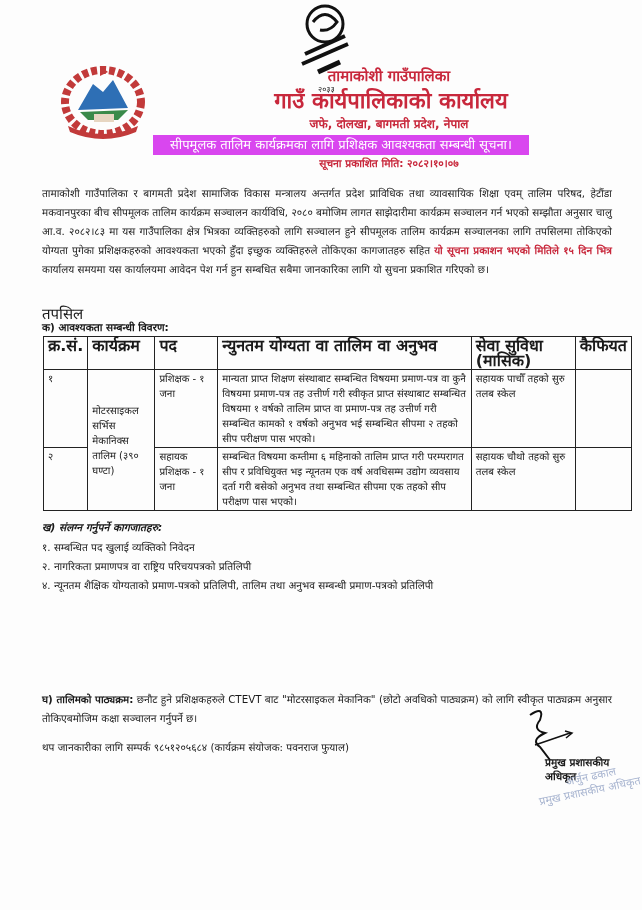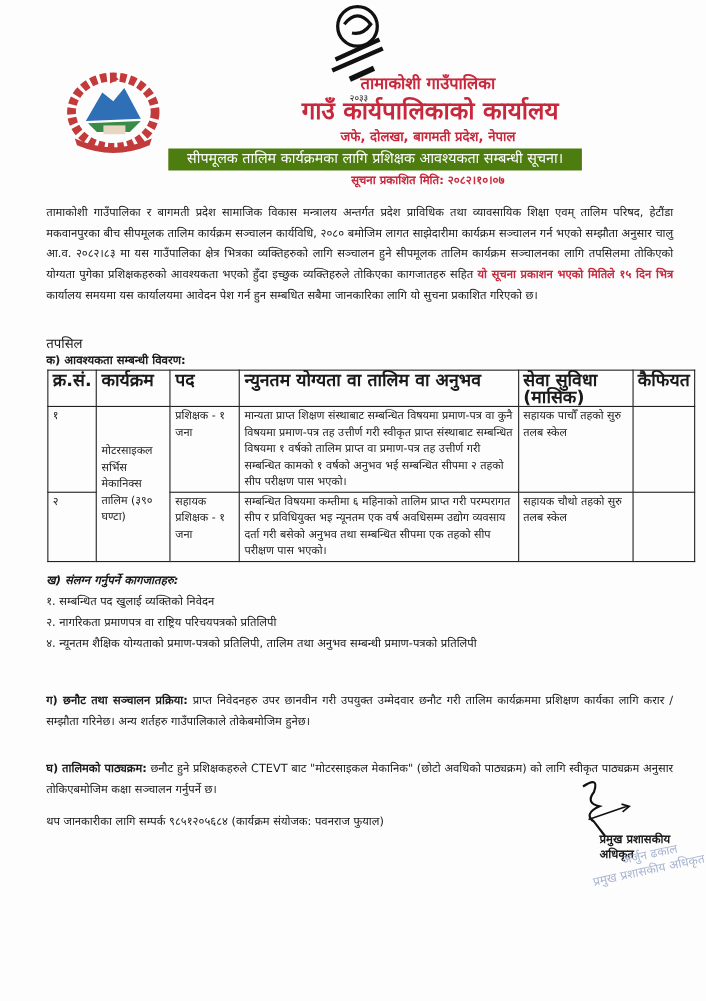--- a/index.html
+++ b/index.html
@@ -9,28 +9,28 @@
   }
   .page { position: absolute; left: 0; top: 0; width: 642px; height: 910px; background: #fdfdfd; }
   .emblem { position: absolute; left: 58px; top: 62px; width: 90px; height: 80px; }
   .stamp { position: absolute; left: 280px; top: 2px; width: 90px; height: 95px; }
   .hdr { position: absolute; left: 0; width: 642px; text-align: center; color: #c8283c; }
   .hdr-1 { top: 65px; font-size: 15px; font-weight: bold; left: 68px; }
   .hdr-2 { top: 84px; font-size: 22px; font-weight: bold; left: 70px; }
   .hdr-3 { top: 115px; font-size: 12px; font-weight: bold; left: 68px; }
   .banner {
     position: absolute; left: 153px; top: 135px; width: 376px; height: 20px;
-    background: #4d7c0f; color: #ffffff; font-size: 13px; line-height: 20px; text-align: center;
+    background: #d946ef; color: #ffffff; font-size: 13px; line-height: 20px; text-align: center;
     white-space: nowrap; overflow: hidden;
   }
   .pubdate { position: absolute; top: 156px; left: 68px; width: 642px; text-align: center; color: #c8283c; font-size: 10.5px; font-weight: bold; }
   .para { position: absolute; left: 42px; width: 570px; font-size: 10.3px; line-height: 19px; text-align: justify; }
   .intro { top: 184px; }
   .hl { color: #c8283c; font-weight: bold; }
-  .tapasil { position: absolute; left: 42px; top: 303px; font-size: 12px; }
+  .tapasil { position: absolute; left: 42px; top: 303px; font-size: 15px; }
   .sec-title { position: absolute; left: 42px; font-size: 10.5px; font-weight: bold; }
   table.req {
     position: absolute; left: 43px; top: 336px; width: 589px; border-collapse: collapse;
     font-size: 10px; line-height: 15px;
   }
   table.req th, table.req td { border: 1px solid #222; padding: 1px 4px; vertical-align: top; text-align: left; }
   table.req th { font-weight: bold; font-size: 16px; }
   .col-sn { width: 30px; } .col-prog { width: 60px; } .col-post { width: 58px; }
   .col-qual { width: 280px; margin-left: 19px; } .col-fac { width: 102px; } .col-rem { width: 42px; }
   .just { text-align: justify; margin-left: 28px; }
@@ -106,23 +106,20 @@
     </tbody>
   </table>
 
   <div class="sec-title" style="top:520px;font-style:italic;">ख) संलग्न गर्नुपर्ने कागजातहरु:</div>
   <ol class="docs">
     <li>१. सम्बन्धित पद खुलाई व्यक्तिको निवेदन</li>
     <li>२. नागरिकता प्रमाणपत्र वा राष्ट्रिय परिचयपत्रको प्रतिलिपी</li>
     <li>४. न्यूनतम शैक्षिक योग्यताको प्रमाण-पत्रको प्रतिलिपी, तालिम तथा अनुभव सम्बन्धी प्रमाण-पत्रको प्रतिलिपी</li>
   </ol>
 
-  <div class="para" style="top:628px;">
-    <b>ग) छनौट तथा सञ्चालन प्रक्रिया:</b><span> प्राप्त निवेदनहरु उपर छानवीन गरी उपयुक्त उम्मेदवार छनौट गरी तालिम कार्यक्रममा प्रशिक्षण कार्यका लागि करार / सम्झौता गरिनेछ। अन्य शर्तहरु गाउँपालिकाले तोकेबमोजिम हुनेछ।</span>
-  </div>
 
   <div class="para" style="top:690px;">
     <b>घ) तालिमको पाठ्यक्रम:</b><span> छनौट हुने प्रशिक्षकहरुले CTEVT बाट "मोटरसाइकल मेकानिक" (छोटो अवधिको पाठ्यक्रम) को लागि स्वीकृत पाठ्यक्रम अनुसार तोकिएबमोजिम कक्षा सञ्चालन गर्नुपर्ने छ।</span>
   </div>
 
   <div class="para" style="top:738px;">थप जानकारीका लागि सम्पर्क ९८५१२०५६८४ (कार्यक्रम संयोजक: पवनराज फुयाल)</div>
 
   <svg class="sign-svg" viewBox="0 0 90 60">
     <path d="M20 10 Q35 0 30 15 Q22 25 35 28 Q20 35 30 42 L40 55" fill="none" stroke="#111" stroke-width="2"></path>
     <path d="M25 40 L60 28 M55 26 L62 28 L56 33" fill="none" stroke="#111" stroke-width="1.5"></path>

